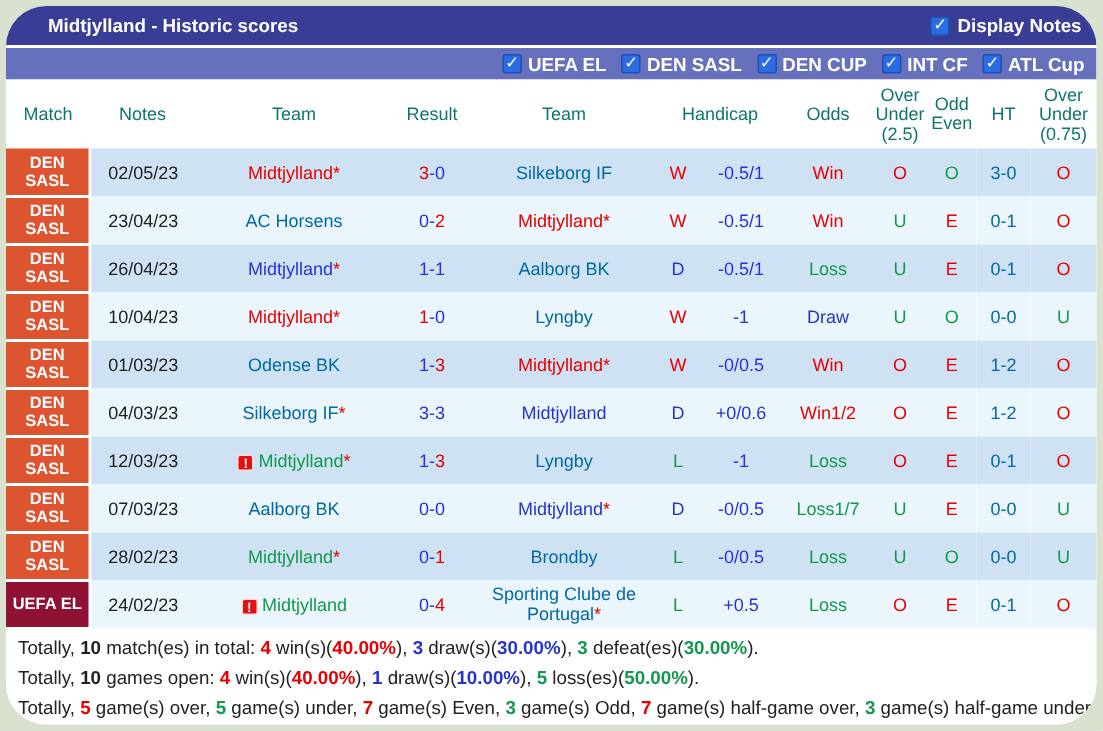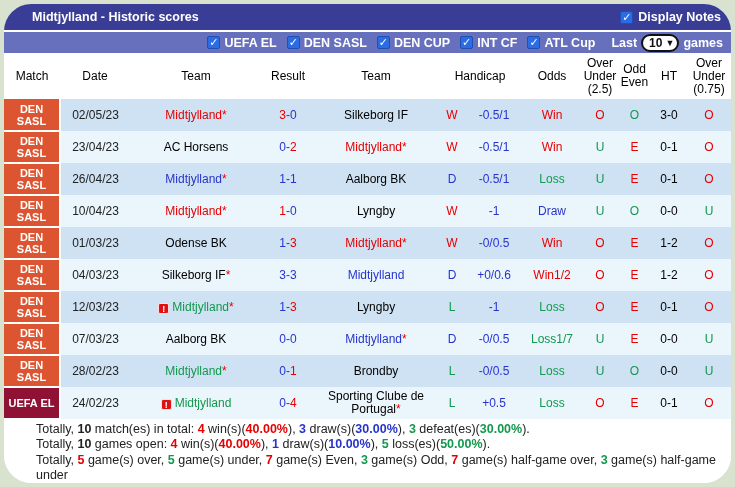--- a/index.html
+++ b/index.html
@@ -16,36 +16,36 @@
   
   .filterbar{height:21px;background:#6770bd;color:#fff;display:flex;align-items:center;justify-content:flex-end;gap:8px;padding-right:8px;font-size:12.5px;font-weight:bold;flex:0 0 auto;}
   .filteritem{display:flex;align-items:center;gap:4px;}
   .cb{width:13px;height:13px;background:#2b6be4;border:1px solid #1d50b0;border-radius:2px;color:#fff;font-size:11px;line-height:11px;text-align:center;display:inline-block;flex:0 0 auto;}
   .lastwrap{display:flex;align-items:center;gap:4px;margin-left:8px;}
   .sel{background:#fff;color:#111;border:2px solid #111;border-radius:9px;height:18px;display:inline-flex;align-items:center;padding:0 3px 0 6px;font-size:12px;font-weight:bold;gap:3px;}
   .sel .caret{font-size:9px;}
 
   
   table{border-collapse:collapse;table-layout:fixed;width:727px;flex:0 0 auto;}
-  thead th{background:#fff;color:#000000;font-size:12px;font-weight:normal;height:46px;text-align:center;vertical-align:middle;padding:0;}
+  thead th{background:#fff;color:#0f766e;font-size:12px;font-weight:normal;height:46px;text-align:center;vertical-align:middle;padding:0;}
   thead th span{white-space:pre-line;line-height:13px;display:inline-block;}
   tbody td{height:32px;text-align:center;vertical-align:middle;font-size:12px;color:#222;padding:0 1px;line-height:13px;}
   tr.alt0 td{background:#cfe2f3;}
   tr.alt1 td{background:#eaf5fc;}
   td.match{font-weight:bold;color:#fff;font-size:11px;line-height:12px;border-bottom:2px solid #fff;border-right:2px solid #fff;padding:0 2px;}
   tr td.densasl{background:#dd5431;}
   tr td.uefael{background:#8f1134;}
   .t-red{color:#e60000;}
   .t-blue{color:#2734cc;}
   .t-green{color:#13984d;}
-  .t-black{color:#000000;}
+  .t-black{color:#0369a1;}
   .redcard{display:inline-block;width:11px;height:11px;background:#e01111;border:1px solid #ffdddd;border-radius:2px;color:#fff;font-size:9px;line-height:10px;font-weight:bold;text-align:center;vertical-align:-1px;margin-right:3px;}
 
   
-  .summary{flex:1;background:#fff;padding:2px 0 0 8px;display:flex;flex-direction:column;justify-content:space-around;margin-left:24px;}
+  .summary{flex:1;background:#fff;padding:2px 0 0 8px;display:flex;flex-direction:column;justify-content:space-around;}
   .sumline{font-size:12.5px;color:#222;line-height:15px;}
   .seg-b{font-weight:bold;}
   .seg-red{color:#e60000;font-weight:bold;}
   .seg-blue{color:#2734cc;font-weight:bold;}
   .seg-green{color:#13984d;font-weight:bold;}
 </style>
 </head>
 <body>
 
 <div class="frame">
@@ -77,49 +77,41 @@
           </span>
           <span class="filteritem">
             <span class="cb">✓</span>
             <span>INT CF</span>
           </span>
           <span class="filteritem">
             <span class="cb">✓</span>
             <span>ATL Cup</span>
           </span>
         </span>
-      <span class="lastwrap">
-        <span>Last</span>
-        <span class="sel">
-          <span>10</span>
-          <span class="caret">▼</span>
-        </span>
-        <span>games</span>
-      </span>
     </div>
 
     <table>
       <colgroup>
         <col style="width:56px">
           <col style="width:70px">
           <col style="width:132px">
           <col style="width:52px">
         <col style="width:124px">
           <col style="width:28px">
           <col style="width:56px">
           <col style="width:60px">
         <col style="width:36px">
           <col style="width:33px">
           <col style="width:36px">
           <col style="width:44px">
       </colgroup>
       <thead>
         <tr>
           <th><span>Match</span></th>
-          <th><span>Date</span></th>
+          <th><span>Notes</span></th>
           <th><span>Team</span></th>
           <th><span>Result</span></th>
           <th><span>Team</span></th>
           <th colspan="2"><span>Handicap</span></th>
           <th><span>Odds</span></th>
           <th><span>Over
 Under
 (2.5)</span></th>
           <th><span>Odd
 Even</span></th>

